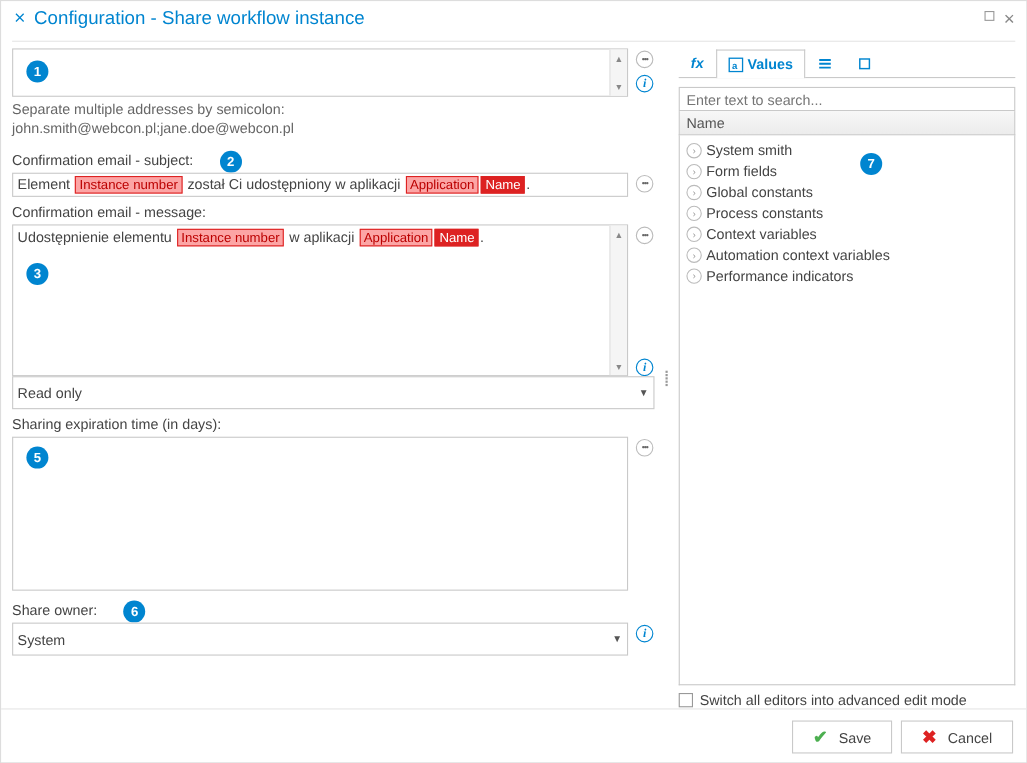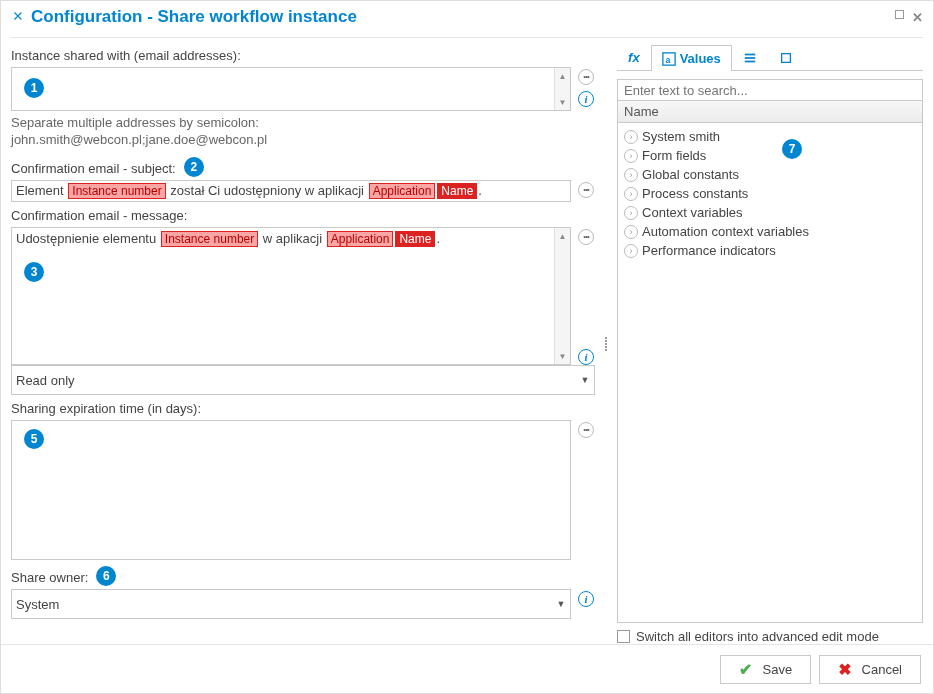--- a/index.html
+++ b/index.html
@@ -11,21 +11,20 @@
     background: #fff;
     width: 934px;
     height: 694px;
     overflow: hidden;
     border: 1px solid #ddd;
   }
   .title-bar {
     display: flex;
     align-items: center;
     padding: 6px 10px 10px 10px;
-    font-weight: bold;
   }
   .title-bar .title-text {
     color: #0085d0;
     font-size: 17px;
     margin-left: 6px;
     flex: 1;
   }
   .title-bar .win-btns { display: flex; gap: 8px; color: #888; }
   .sep-line { height: 1px; background: #e5e5e5; margin: 0 10px 6px 10px; }
   .content {
@@ -128,21 +127,21 @@
     display:flex; justify-content:flex-end; gap:8px; padding:10px 12px;
     border-top: 1px solid #e5e5e5;
   }
   .btn {
     border:1px solid #c9c9c9; background:#fff; padding:4px 18px;
     display:flex; align-items:center; gap:10px; font-size:13px; min-width:90px;
     justify-content:center;
   }
   .btn .check { color:#4caf50; font-size:16px; font-weight:bold;}
   .btn .cross { color:#d22; font-size:16px; font-weight:bold;}
-  .label-with-annot { display:flex; align-items:flex-start; gap:4px;}
+  .label-with-annot { display:flex; align-items:flex-end; gap:20px;}
   .splitter { width:6px; display:flex; align-items:center; justify-content:center; color:#aaa;}
   .drag-handle div { width:2px; height:2px; background:#999; margin:1px 0;}
   svg.ic { width:14px; height:14px; }
 </style>
 </head>
 <body>
 
 <div class="title-bar">
   <span>
     <svg class="ic" viewBox="0 0 24 24" fill="none" stroke="#0085d0" stroke-width="2">
@@ -153,21 +152,20 @@
   <span class="win-btns">
     <span style="font-size:11px;border:1px solid #999;width:9px;height:9px;display:inline-block;"></span>
     <span style="font-size:13px;color:#888;">✕</span>
   </span>
 </div>
 <div class="sep-line"></div>
 
 <div class="content">
   <div class="left-col">
 
-    <div class="field-label">Instance shared with (email addresses):</div>
     <div class="editor-row">
       <div class="editor-box small-h">
         <span class="annot float" style="left:8px;top:10px;">1</span>
         <div class="scroll-btns">
           <div class="scroll-btn">▲</div>
           <div class="scroll-btn">▼</div>
         </div>
       </div>
       <div class="side-icons">
         <span class="dots-icon">•••</span>

